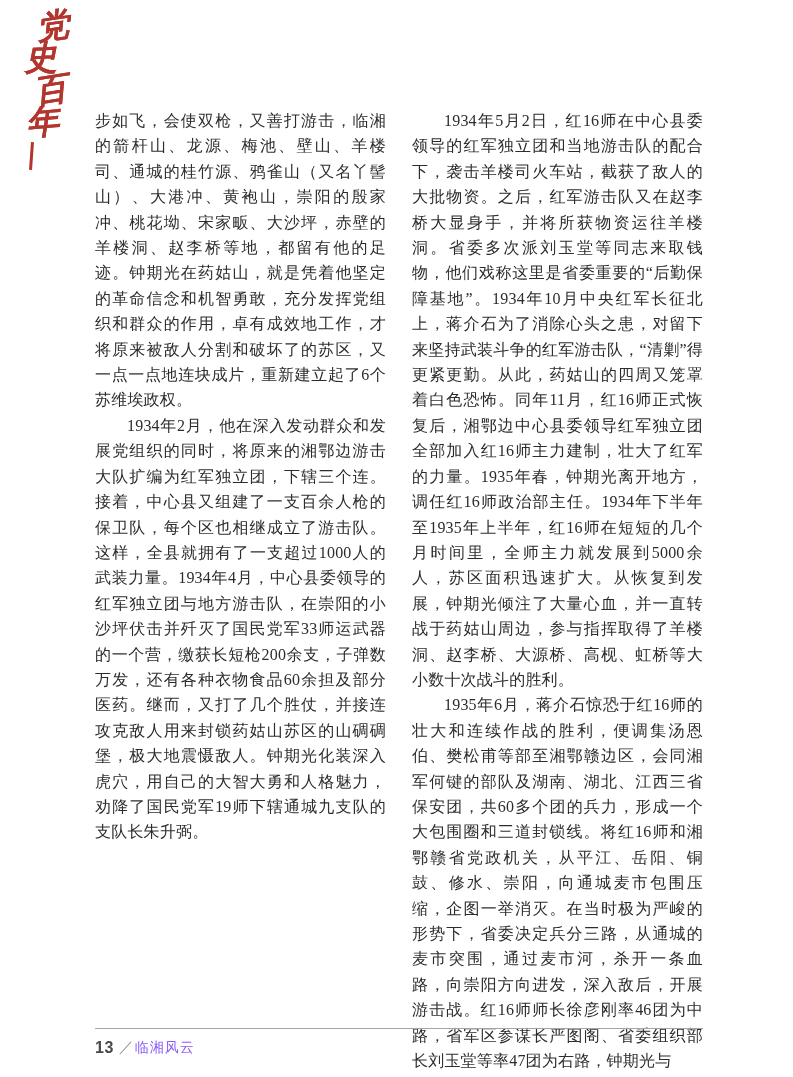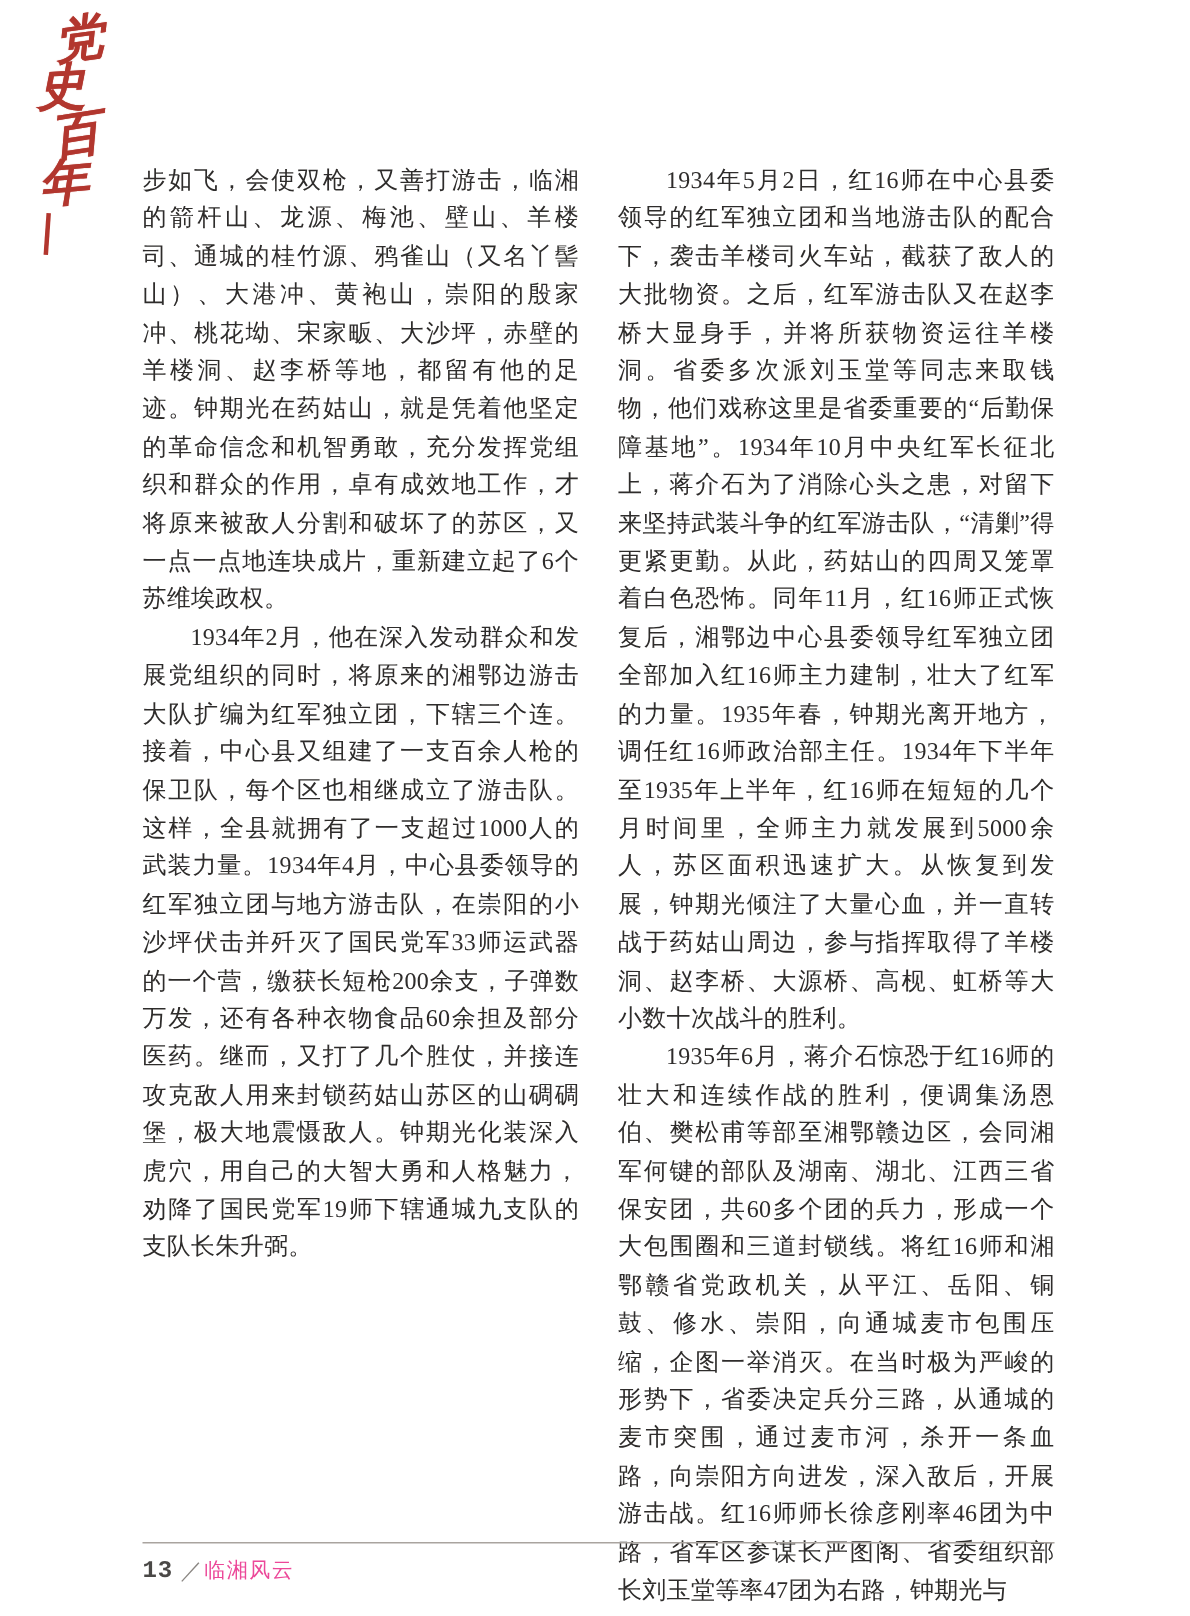--- a/index.html
+++ b/index.html
@@ -73,37 +73,37 @@
     width: 608px;
     height: 1px;
     background: #a9a49f;
   }
   .footer {
     position: absolute;
     left: 95px;
     top: 1038px;
     width: 608px;
     display: flex;
-    align-items: flex-start;
-    font-family: Liberation Mono, monospace;
+    align-items: center;
+    font-family: Liberation Sans, sans-serif;
   }
   .footer .pn {
     font-size: 16px;
     font-weight: bold;
     color: #4a4846;
     letter-spacing: 0.5px;
   }
   .footer .slash {
     font-size: 15px;
     color: #8a8682;
     margin: 0 1px 0 5px;
   }
   .footer .sec {
     font-size: 14px;
-    color: #ec4899;
+    color: #8b5cf6;
     letter-spacing: 1px;
   }
 </style>
 </head>
 <body>
 
 <aside class="masthead">
   <span class="mc mc1">党</span>
   <span class="mc mc2">史</span>
   <span class="mc mc3">百</span>

